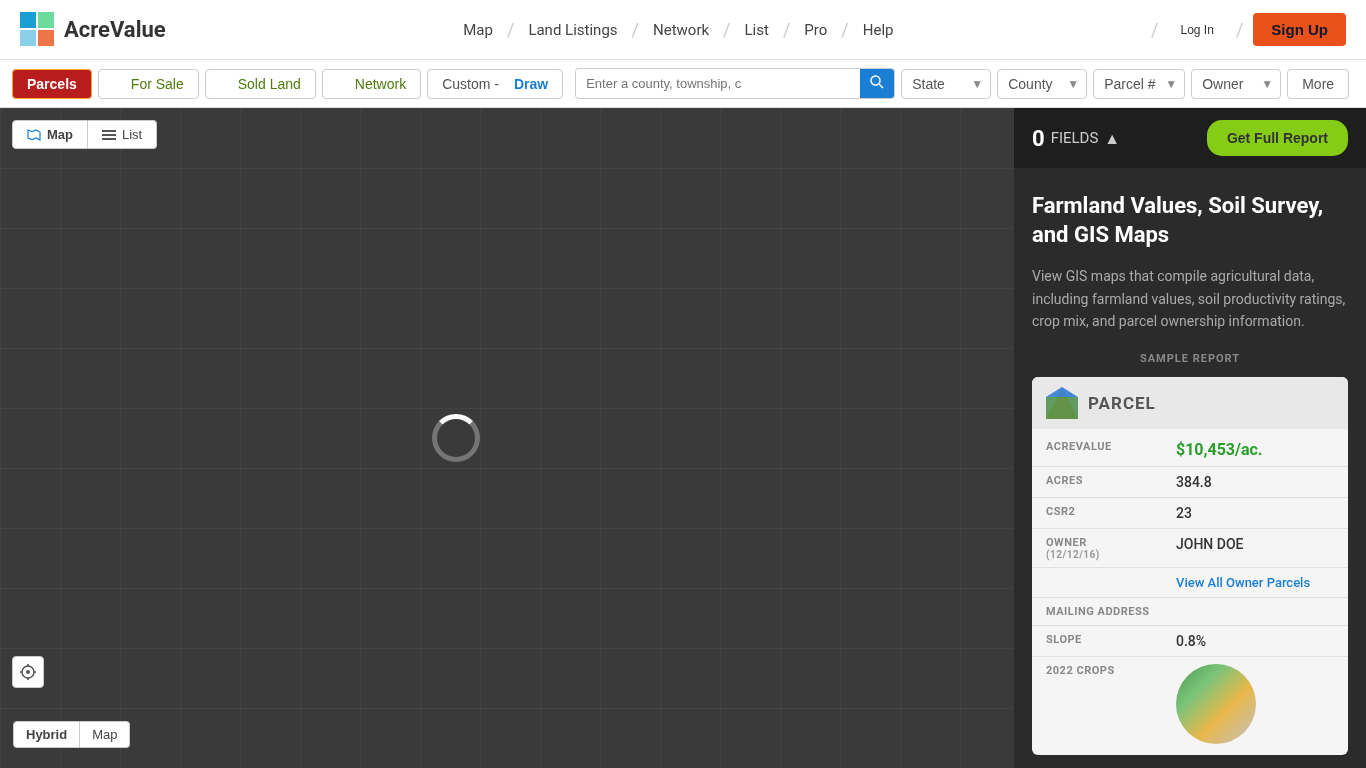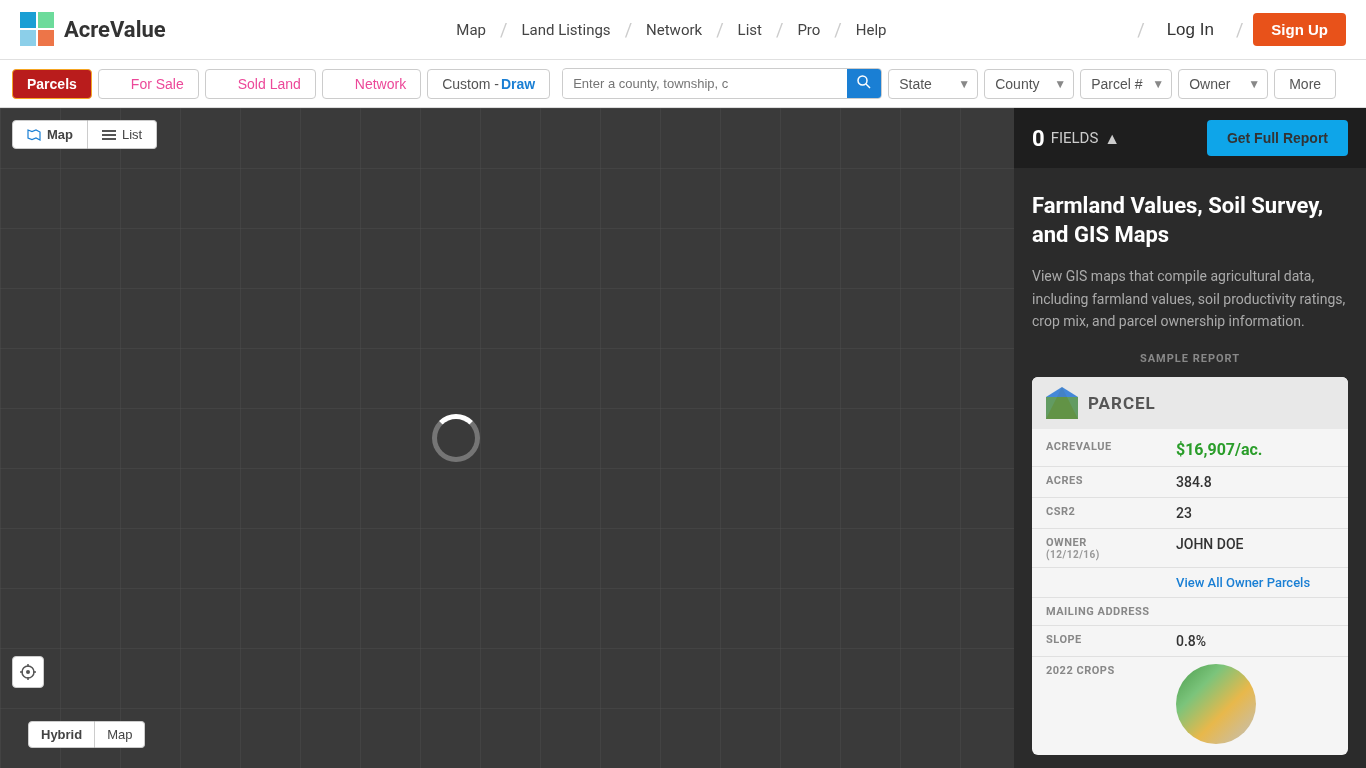--- a/index.html
+++ b/index.html
@@ -48,30 +48,30 @@
     .nav-sep {
       color: #ccc;
       font-size: 18px;
     }
     .nav-actions {
       display: flex;
       align-items: center;
       gap: 10px;
     }
     .btn-login {
-      font-size: 17px;
+      font-size: 12px;
       color: #333;
       cursor: pointer;
       padding: 6px 12px;
       border: none;
       background: none;
     }
     .btn-signup {
       background: #e8521a;
-      color: #ffffff;
+      color: #0f172a;
       border: none;
       border-radius: 4px;
       padding: 8px 18px;
       font-size: 15px;
       font-weight: 600;
       cursor: pointer;
     }
 
     
     .toolbar {
@@ -95,27 +95,27 @@
       color: #555;
     }
     .tab-btn.active {
       background: #b91c1c;
       color: #fff;
       font-weight: 600;
       border-color: #f5a623;
     }
     .tab-btn.outline {
       border-color: #ccc;
-      color: #ec4899;
+      color: #4d7c0f;
       padding-left: 32px;
     }
     .tab-custom {
       display: flex;
       align-items: center;
-      gap: 2px;
+      gap: 15px;
       padding: 6px 14px;
       border: 1px solid #ccc;
       border-radius: 4px;
       font-size: 14px;
       cursor: pointer;
       color: #555;
       background: none;
     }
     .tab-custom .draw-link {
       color: #1a7fd4;
@@ -234,21 +234,21 @@
       align-items: center;
       justify-content: center;
       cursor: pointer;
       z-index: 10;
       font-size: 16px;
       color: #555;
     }
     .map-type-btns {
       position: absolute;
       bottom: 20px;
-      left: 28px;
+      left: 13px;
       display: flex;
       z-index: 10;
     }
     .map-type-btn {
       padding: 5px 12px;
       font-size: 13px;
       cursor: pointer;
       border: 1px solid #ccc;
       background: #fff;
       color: #444;
@@ -303,24 +303,24 @@
       font-size: 22px;
       font-weight: 700;
       color: #fff;
     }
     .fields-toggle {
       color: #ccc;
       font-size: 16px;
       cursor: pointer;
     }
     .get-report-btn {
-      background: #0ea5e9;
+      background: #84cc16;
       color: #333;
       border: none;
-      border-radius: 4px;
+      border-radius: 15px;
       padding: 10px 20px;
       font-size: 14px;
       font-weight: 600;
       cursor: pointer;
     }
     .sidebar-content {
       padding: 24px 18px 18px 18px;
     }
     .sidebar-title {
       font-size: 22px;
@@ -565,21 +565,21 @@
           <svg class="parcel-icon" viewBox="0 0 32 32">
             <polygon points="0,32 16,0 32,32" fill="#e8b84b" opacity="0.6"></polygon>
             <polygon points="0,32 32,32 32,10 0,10" fill="#2a7a2a" opacity="0.7"></polygon>
             <polygon points="16,0 32,10 0,10" fill="#1a6fd4" opacity="0.8"></polygon>
           </svg>
           <span class="parcel-label">PARCEL</span>
         </div>
         <div class="report-rows">
           <div class="report-row">
             <span class="report-row-label">ACREVALUE</span>
-            <span class="report-row-value green">$16,907/ac.</span>
+            <span class="report-row-value green">$10,453/ac.</span>
           </div>
           <div class="report-row">
             <span class="report-row-label">ACRES</span>
             <span class="report-row-value">384.8</span>
           </div>
           <div class="report-row">
             <span class="report-row-label">CSR2</span>
             <span class="report-row-value">23</span>
           </div>
           <div class="report-row">

